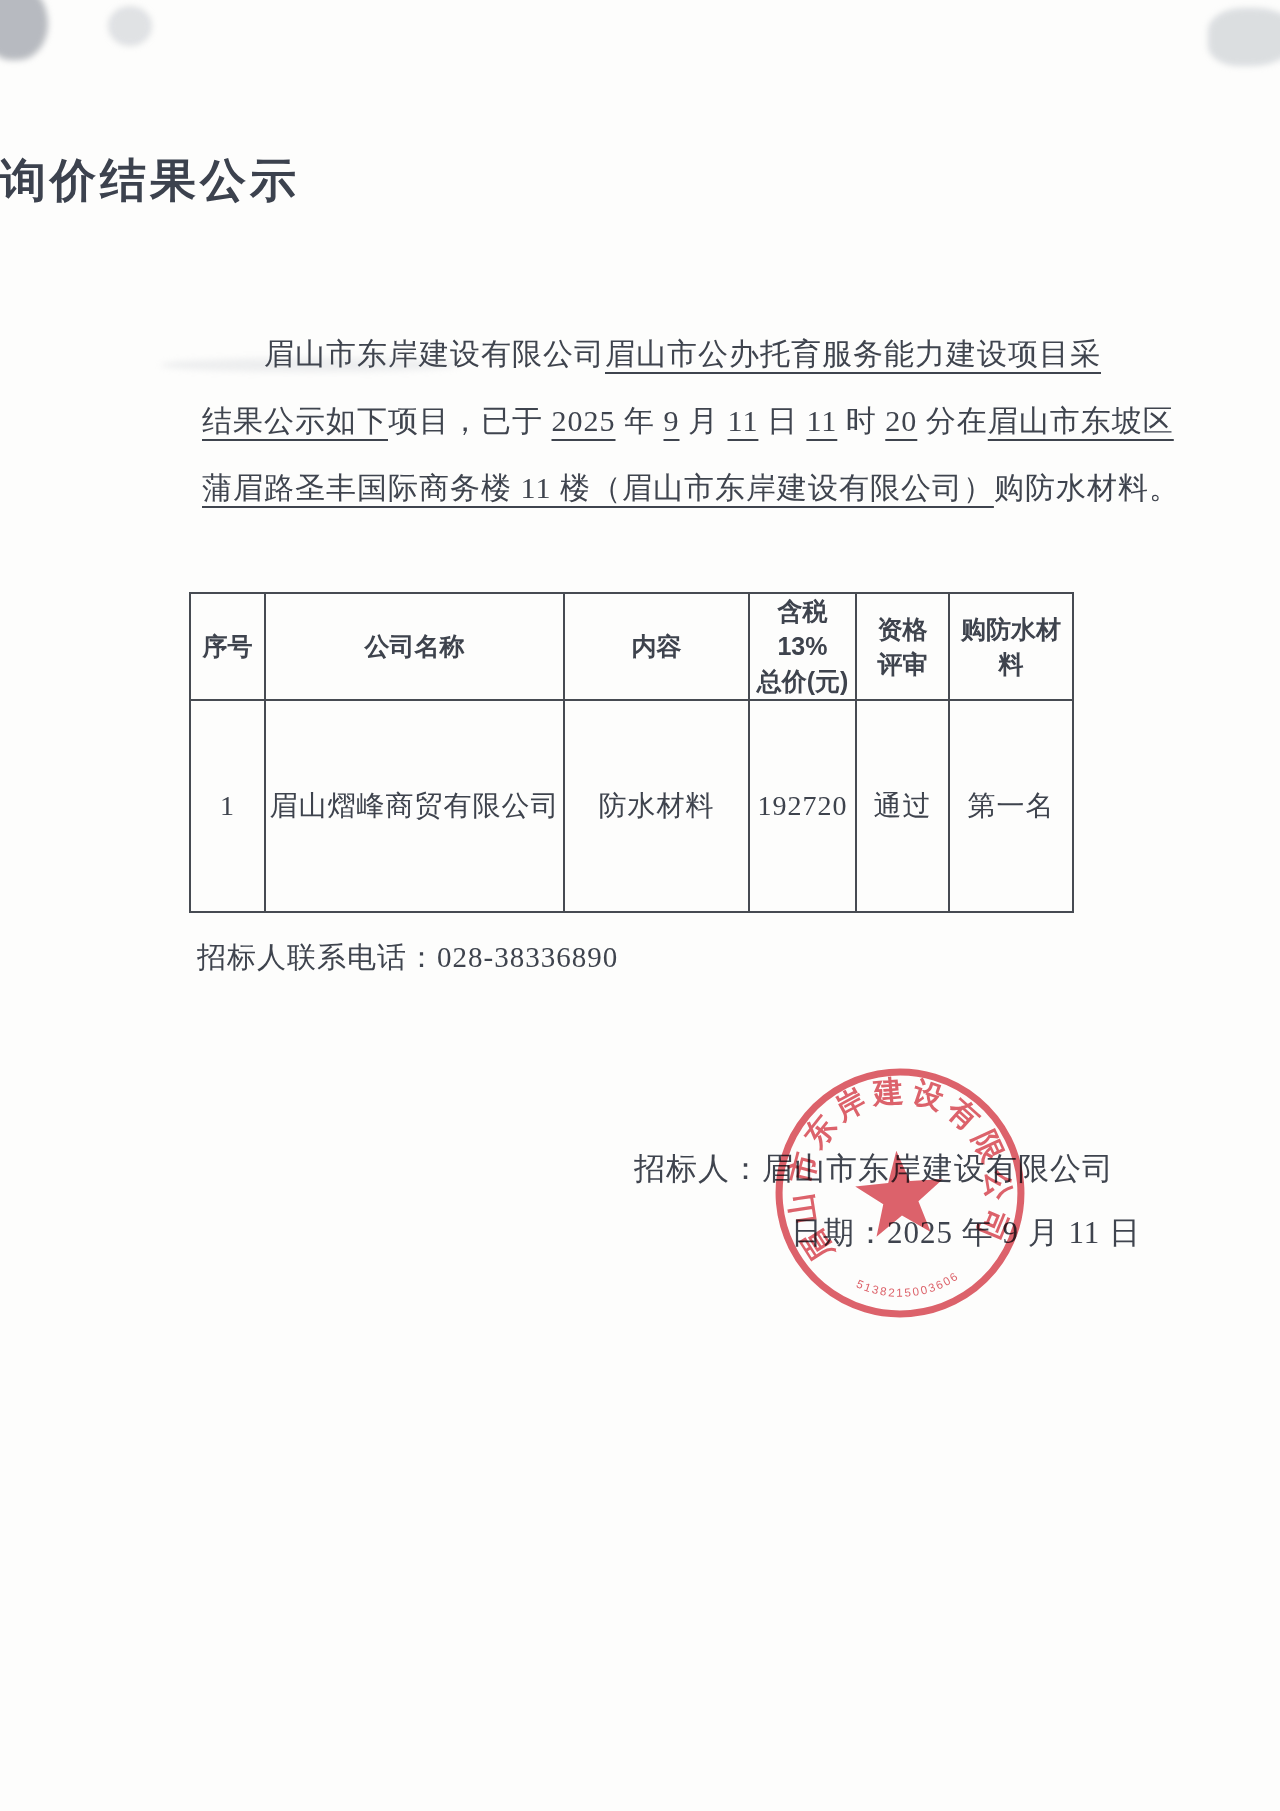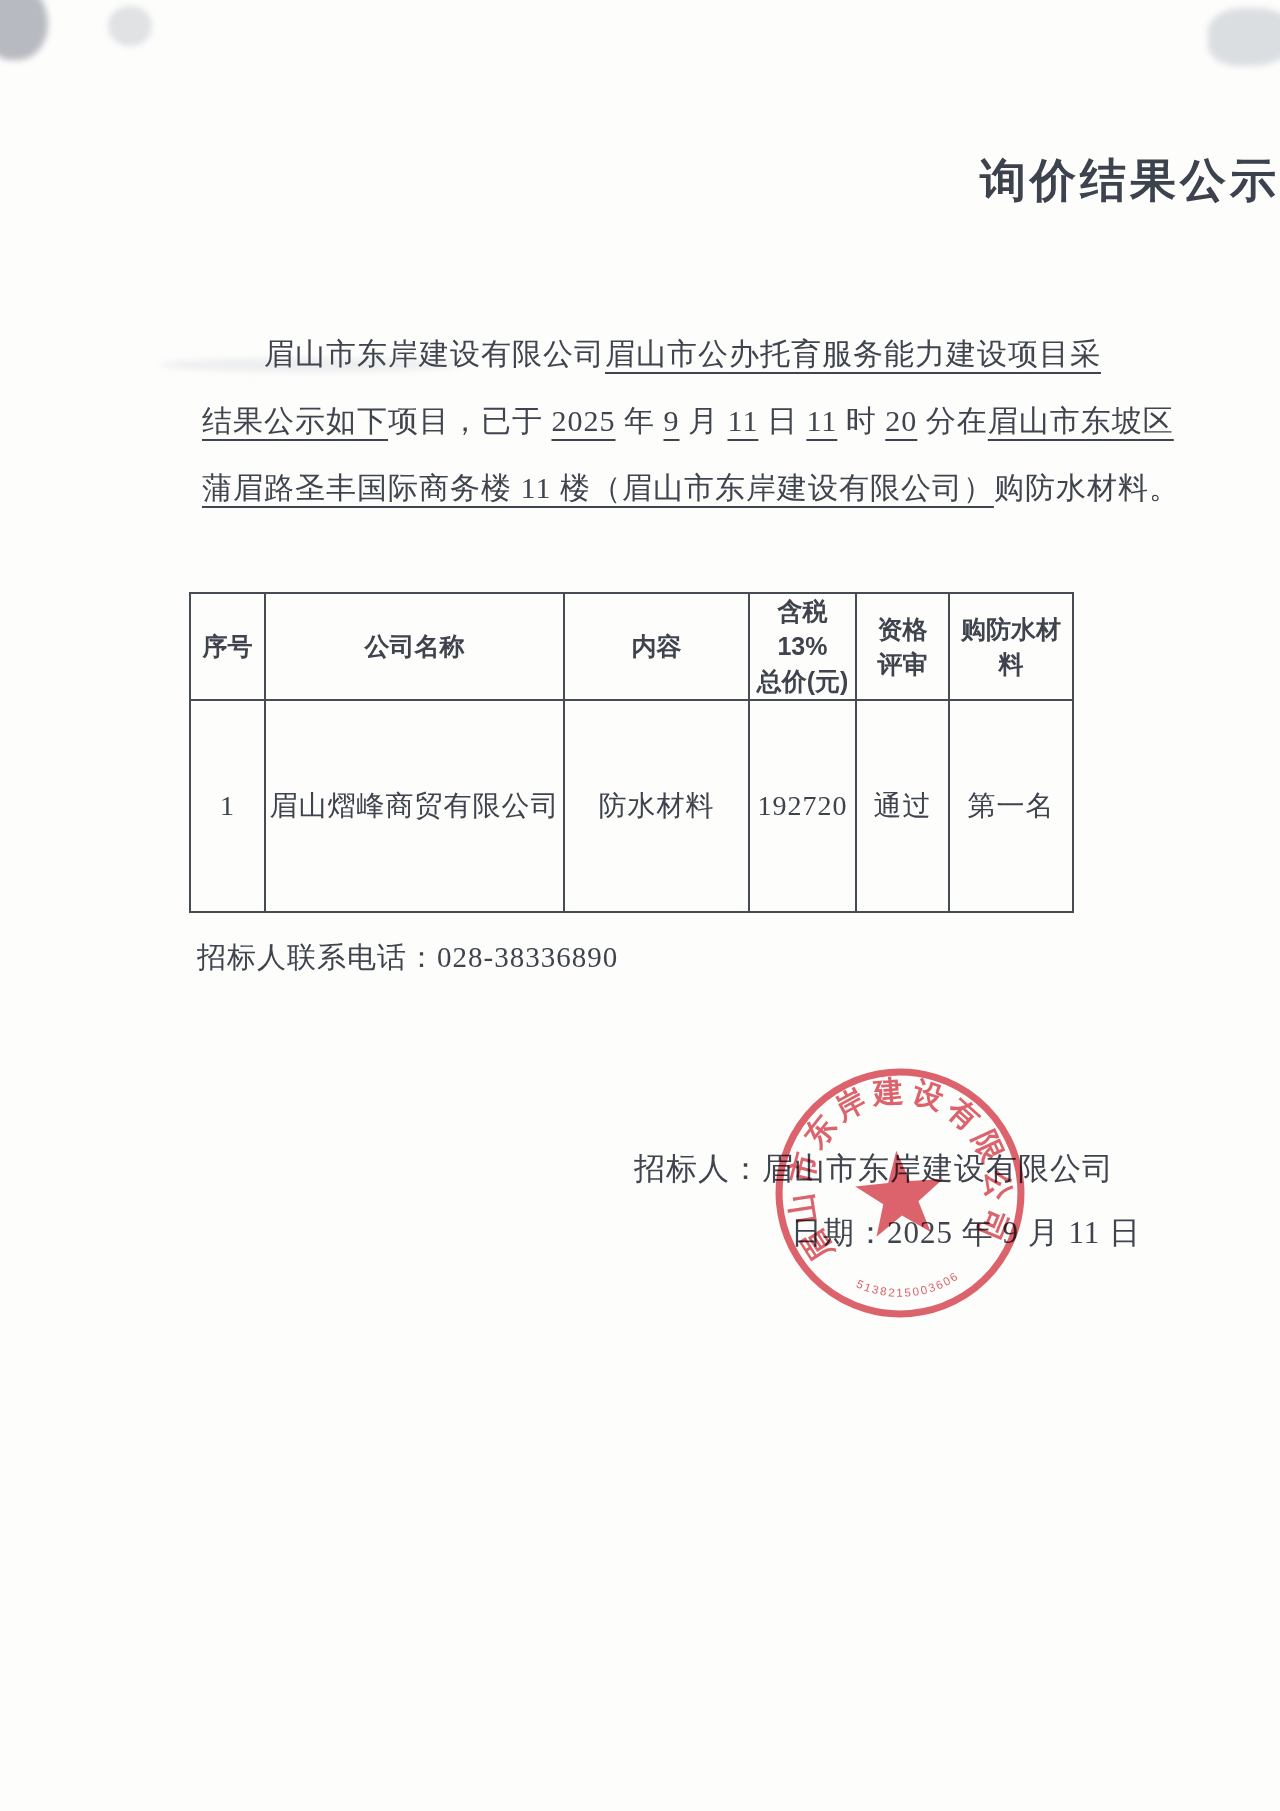--- a/index.html
+++ b/index.html
@@ -11,21 +11,21 @@
   }
   
   .smudge { position:absolute; filter:blur(3px); pointer-events:none; }
   .smudge1 { left:-14px; top:-16px; width:62px; height:76px; background:rgba(125,132,142,.55); border-radius:40% 60% 55% 45%; }
   .smudge2 { left:108px; top:6px; width:44px; height:40px; background:rgba(170,176,184,.35); border-radius:50%; }
   .smudge3 { left:1208px; top:8px; width:90px; height:58px; background:rgba(168,174,182,.40); border-radius:45% 55% 60% 40%; }
   .smudge4 { left:160px; top:358px; width:300px; height:14px; background:rgba(190,195,202,.25); border-radius:50%; }
 
   .doc-title {
     position:absolute; left:0; top:150px; width:100%;
-    text-align:right;
+    text-align:left;
     font-family:"Liberation Sans","DejaVu Sans",sans-serif;
     font-weight:700; font-size:46px; letter-spacing:4px; color:#3c424e;
   }
 
   .intro {
     position:absolute; left:202px; top:320px; width:888px;
     font-size:30px; line-height:67px; letter-spacing:1px;
   }
   .intro .line { text-align:justify; text-align-last:justify; white-space:nowrap; }
   .intro .line.indent { text-indent:62px; }

